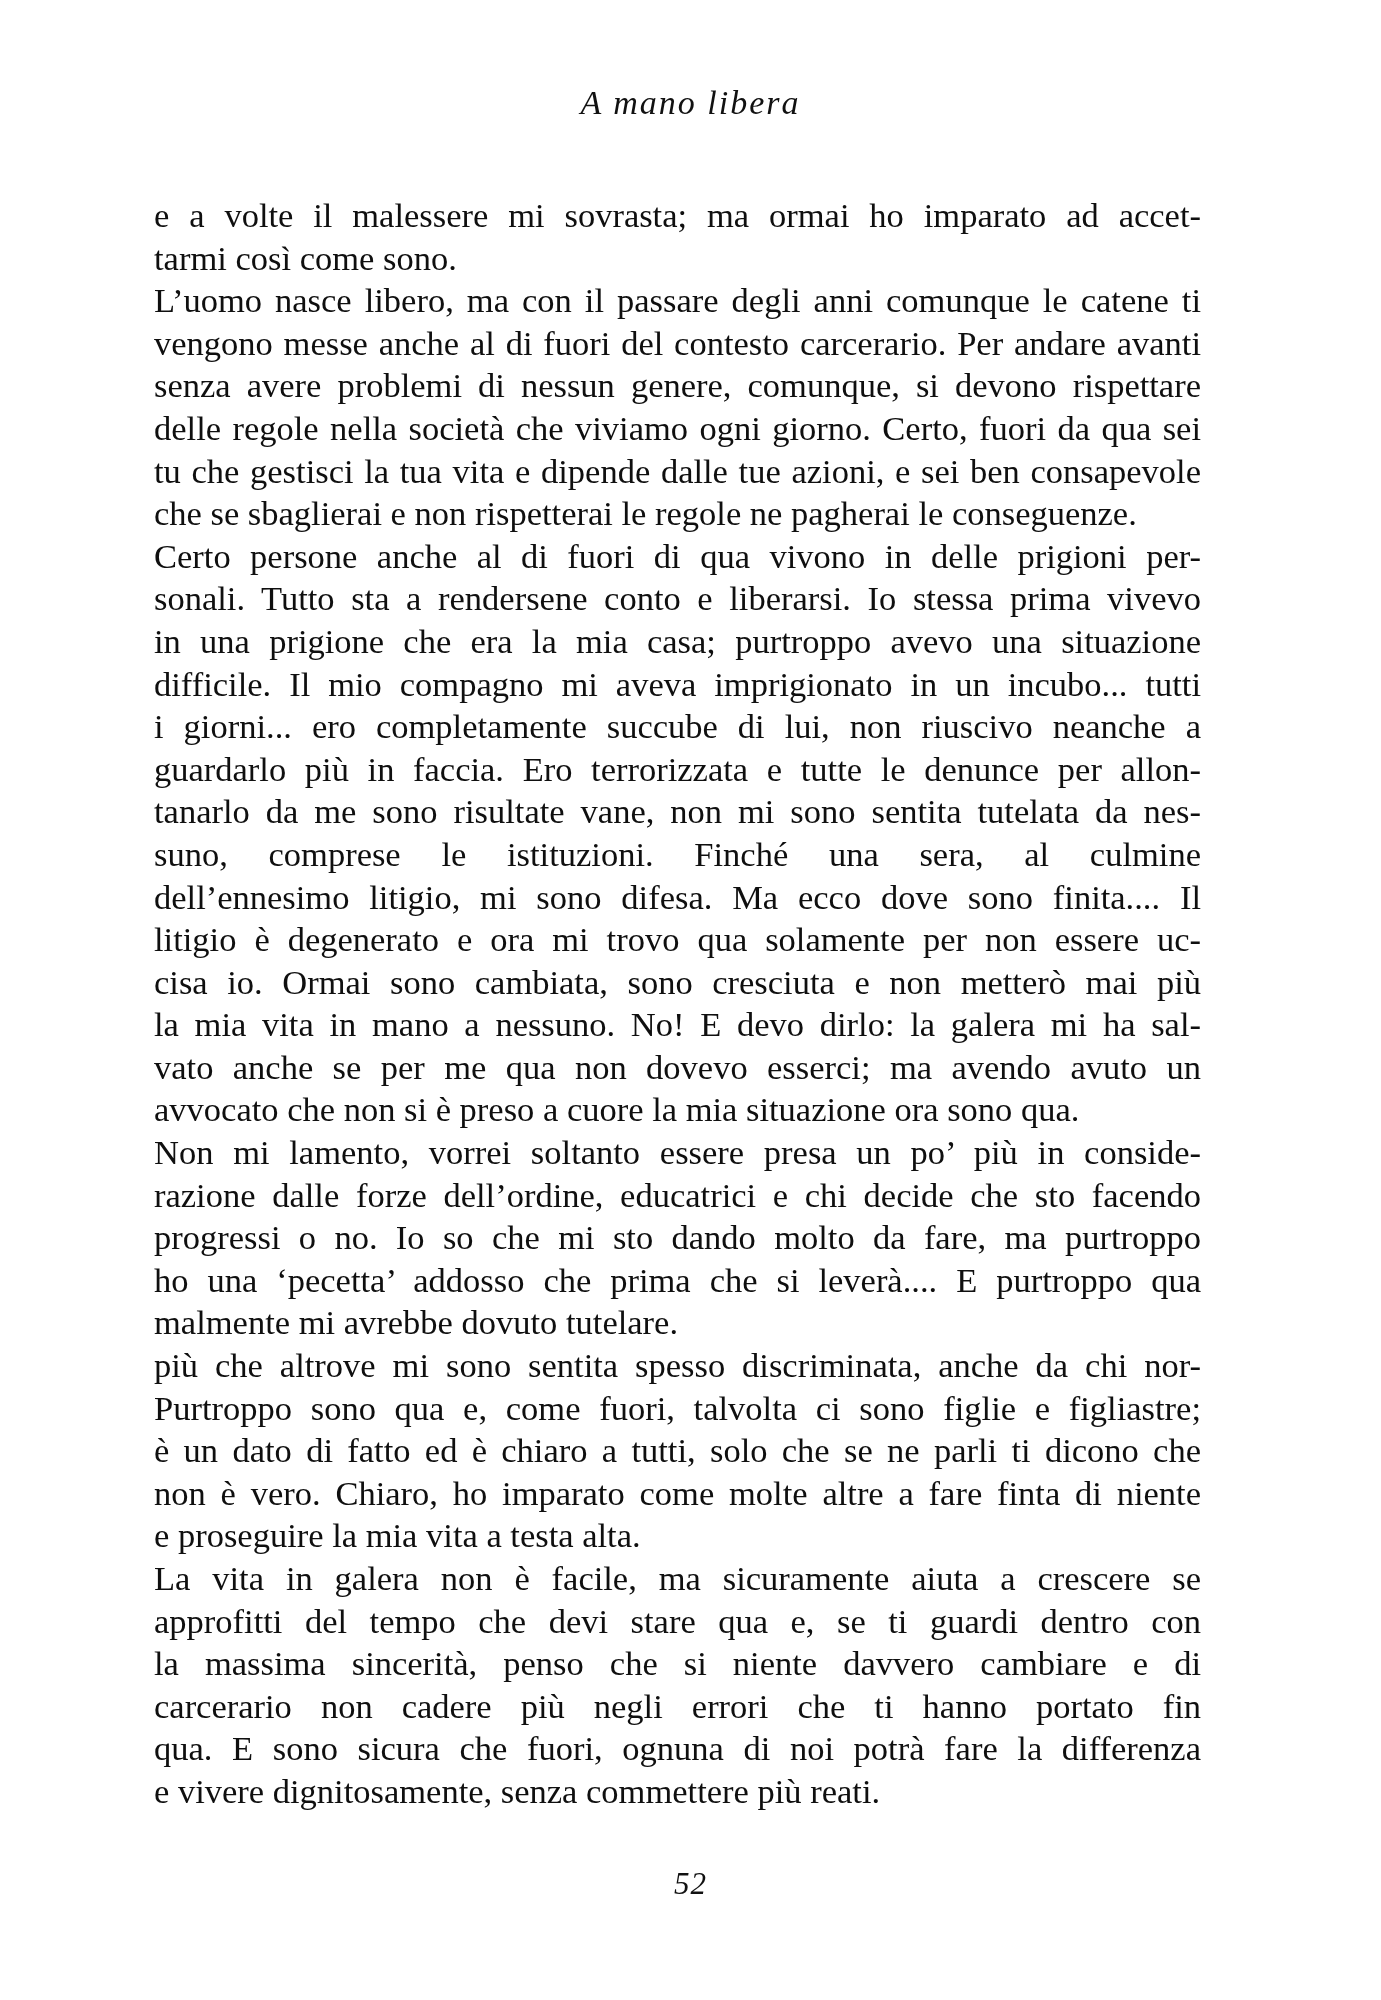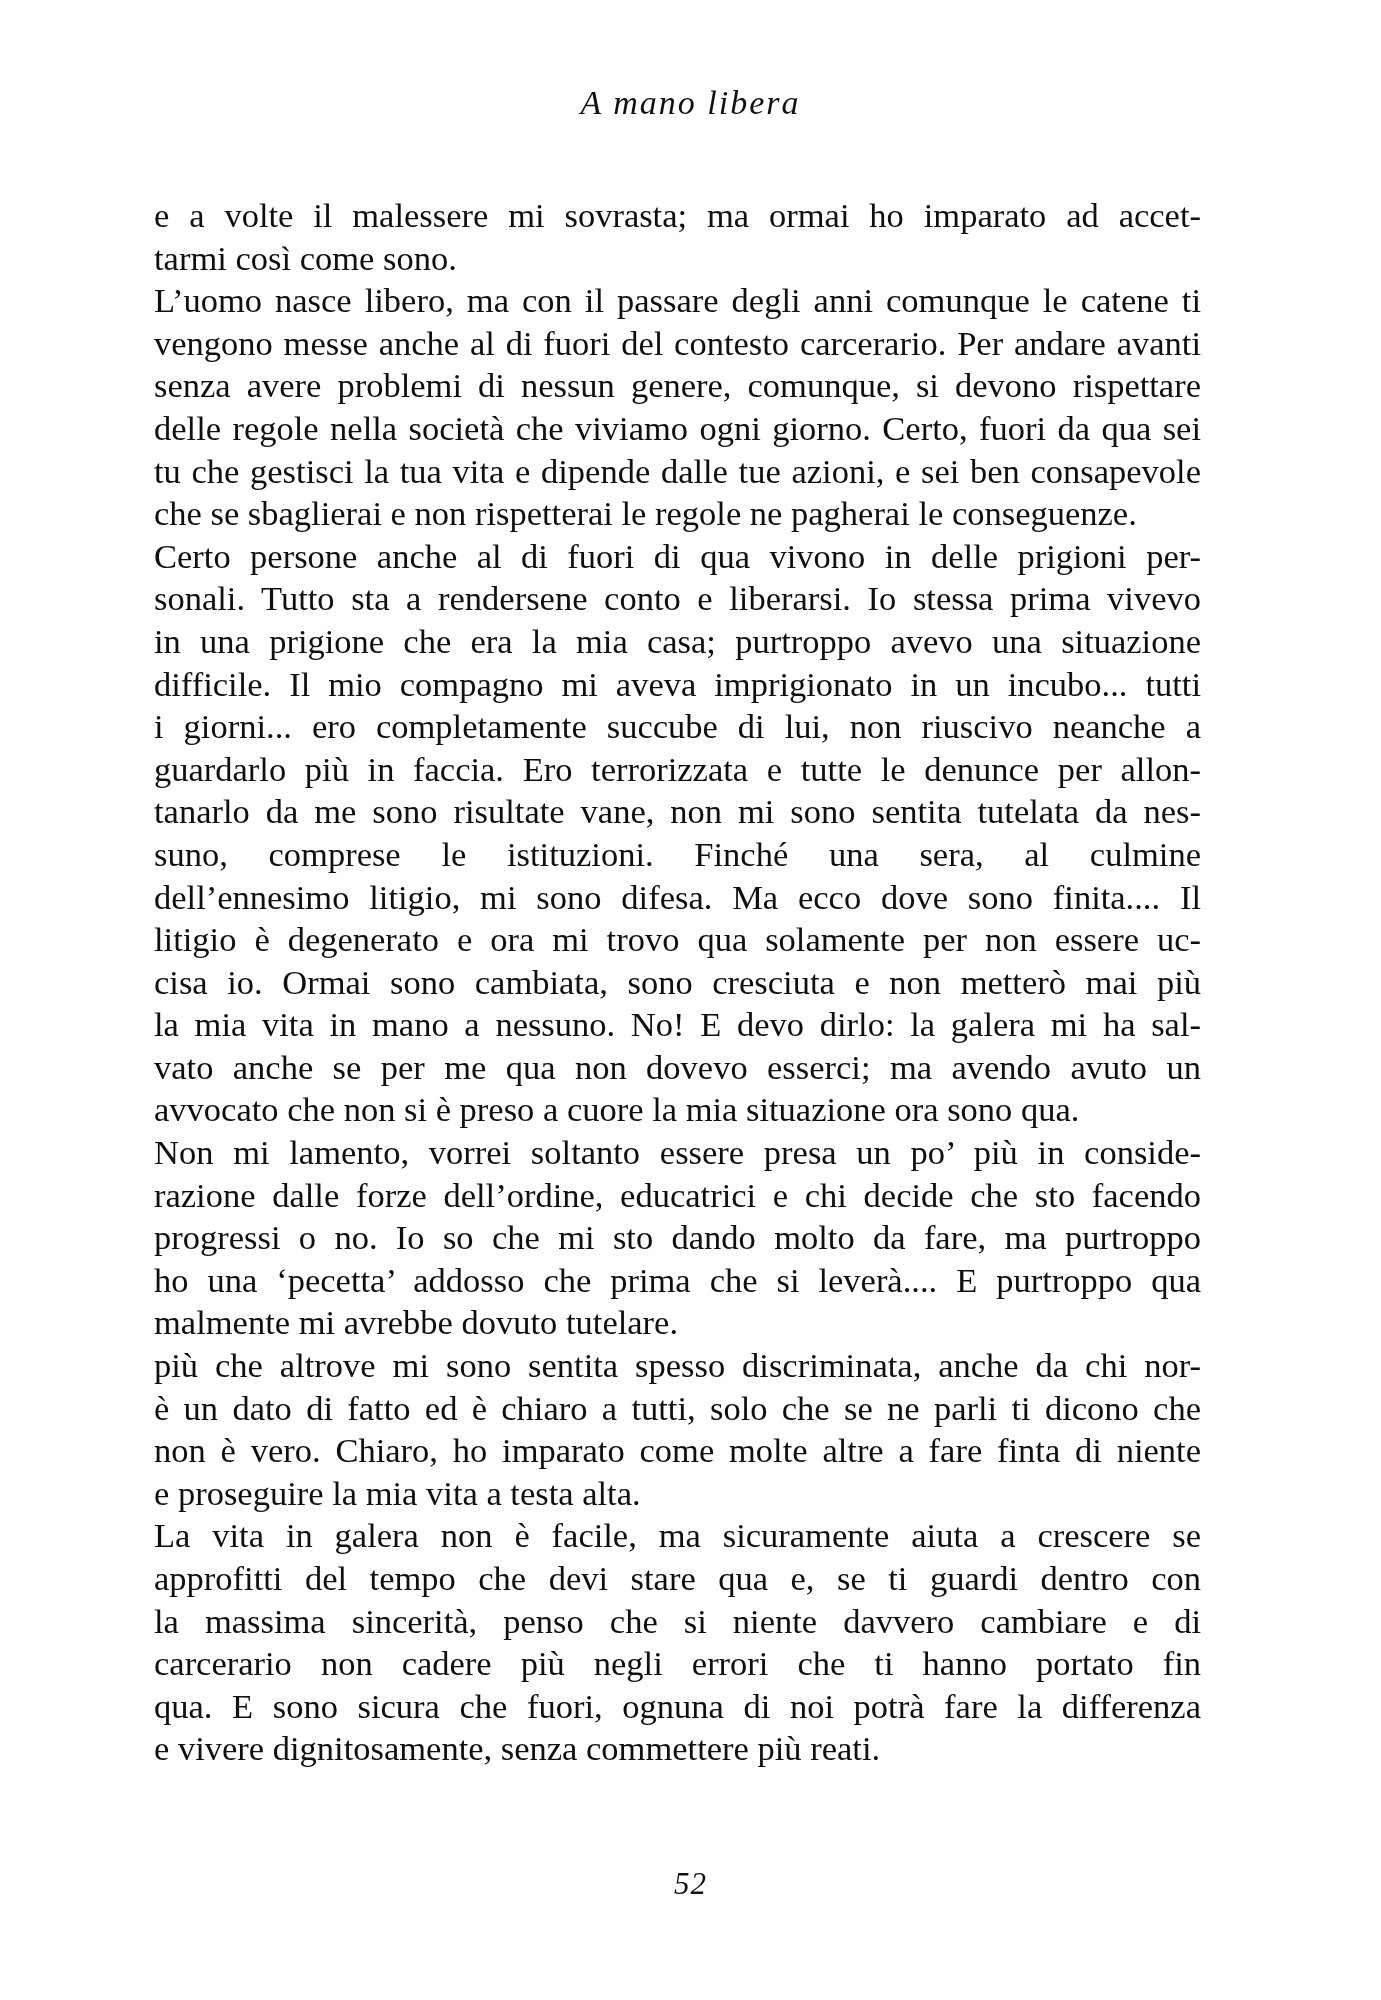--- a/index.html
+++ b/index.html
@@ -86,20 +86,21 @@
       <div class="line">cisa io. Ormai sono cambiata, sono cresciuta e non metterò mai più</div>
       <div class="line">la mia vita in mano a nessuno. No! E devo dirlo: la galera mi ha sal-</div>
       <div class="line">vato anche se per me qua non dovevo esserci; ma avendo avuto un</div>
       <div class="line para-last">avvocato che non si è preso a cuore la mia situazione ora sono qua.</div>
       <div class="line">Non mi lamento, vorrei soltanto essere presa un po’ più in conside-</div>
       <div class="line">razione dalle forze dell’ordine, educatrici e chi decide che sto facendo</div>
       <div class="line">progressi o no. Io so che mi sto dando molto da fare, ma purtroppo</div>
       <div class="line">ho una ‘pecetta’ addosso che prima che si leverà.... E purtroppo qua</div>
       <div class="line para-last">malmente mi avrebbe dovuto tutelare.</div>
       <div class="line">più che altrove mi sono sentita spesso discriminata, anche da chi nor-</div>
+      <div class="line">Purtroppo sono qua e, come fuori, talvolta ci sono figlie e figliastre;</div>
       <div class="line">è un dato di fatto ed è chiaro a tutti, solo che se ne parli ti dicono che</div>
       <div class="line">non è vero. Chiaro, ho imparato come molte altre a fare finta di niente</div>
       <div class="line para-last">e proseguire la mia vita a testa alta.</div>
       <div class="line">La vita in galera non è facile, ma sicuramente aiuta a crescere se</div>
       <div class="line">approfitti del tempo che devi stare qua e, se ti guardi dentro con</div>
       <div class="line">la massima sincerità, penso che si niente davvero cambiare e di</div>
       <div class="line">carcerario non cadere più negli errori che ti hanno portato fin</div>
       <div class="line">qua. E sono sicura che fuori, ognuna di noi potrà fare la differenza</div>
       <div class="line para-last">e vivere dignitosamente, senza commettere più reati.</div>
     </div>

